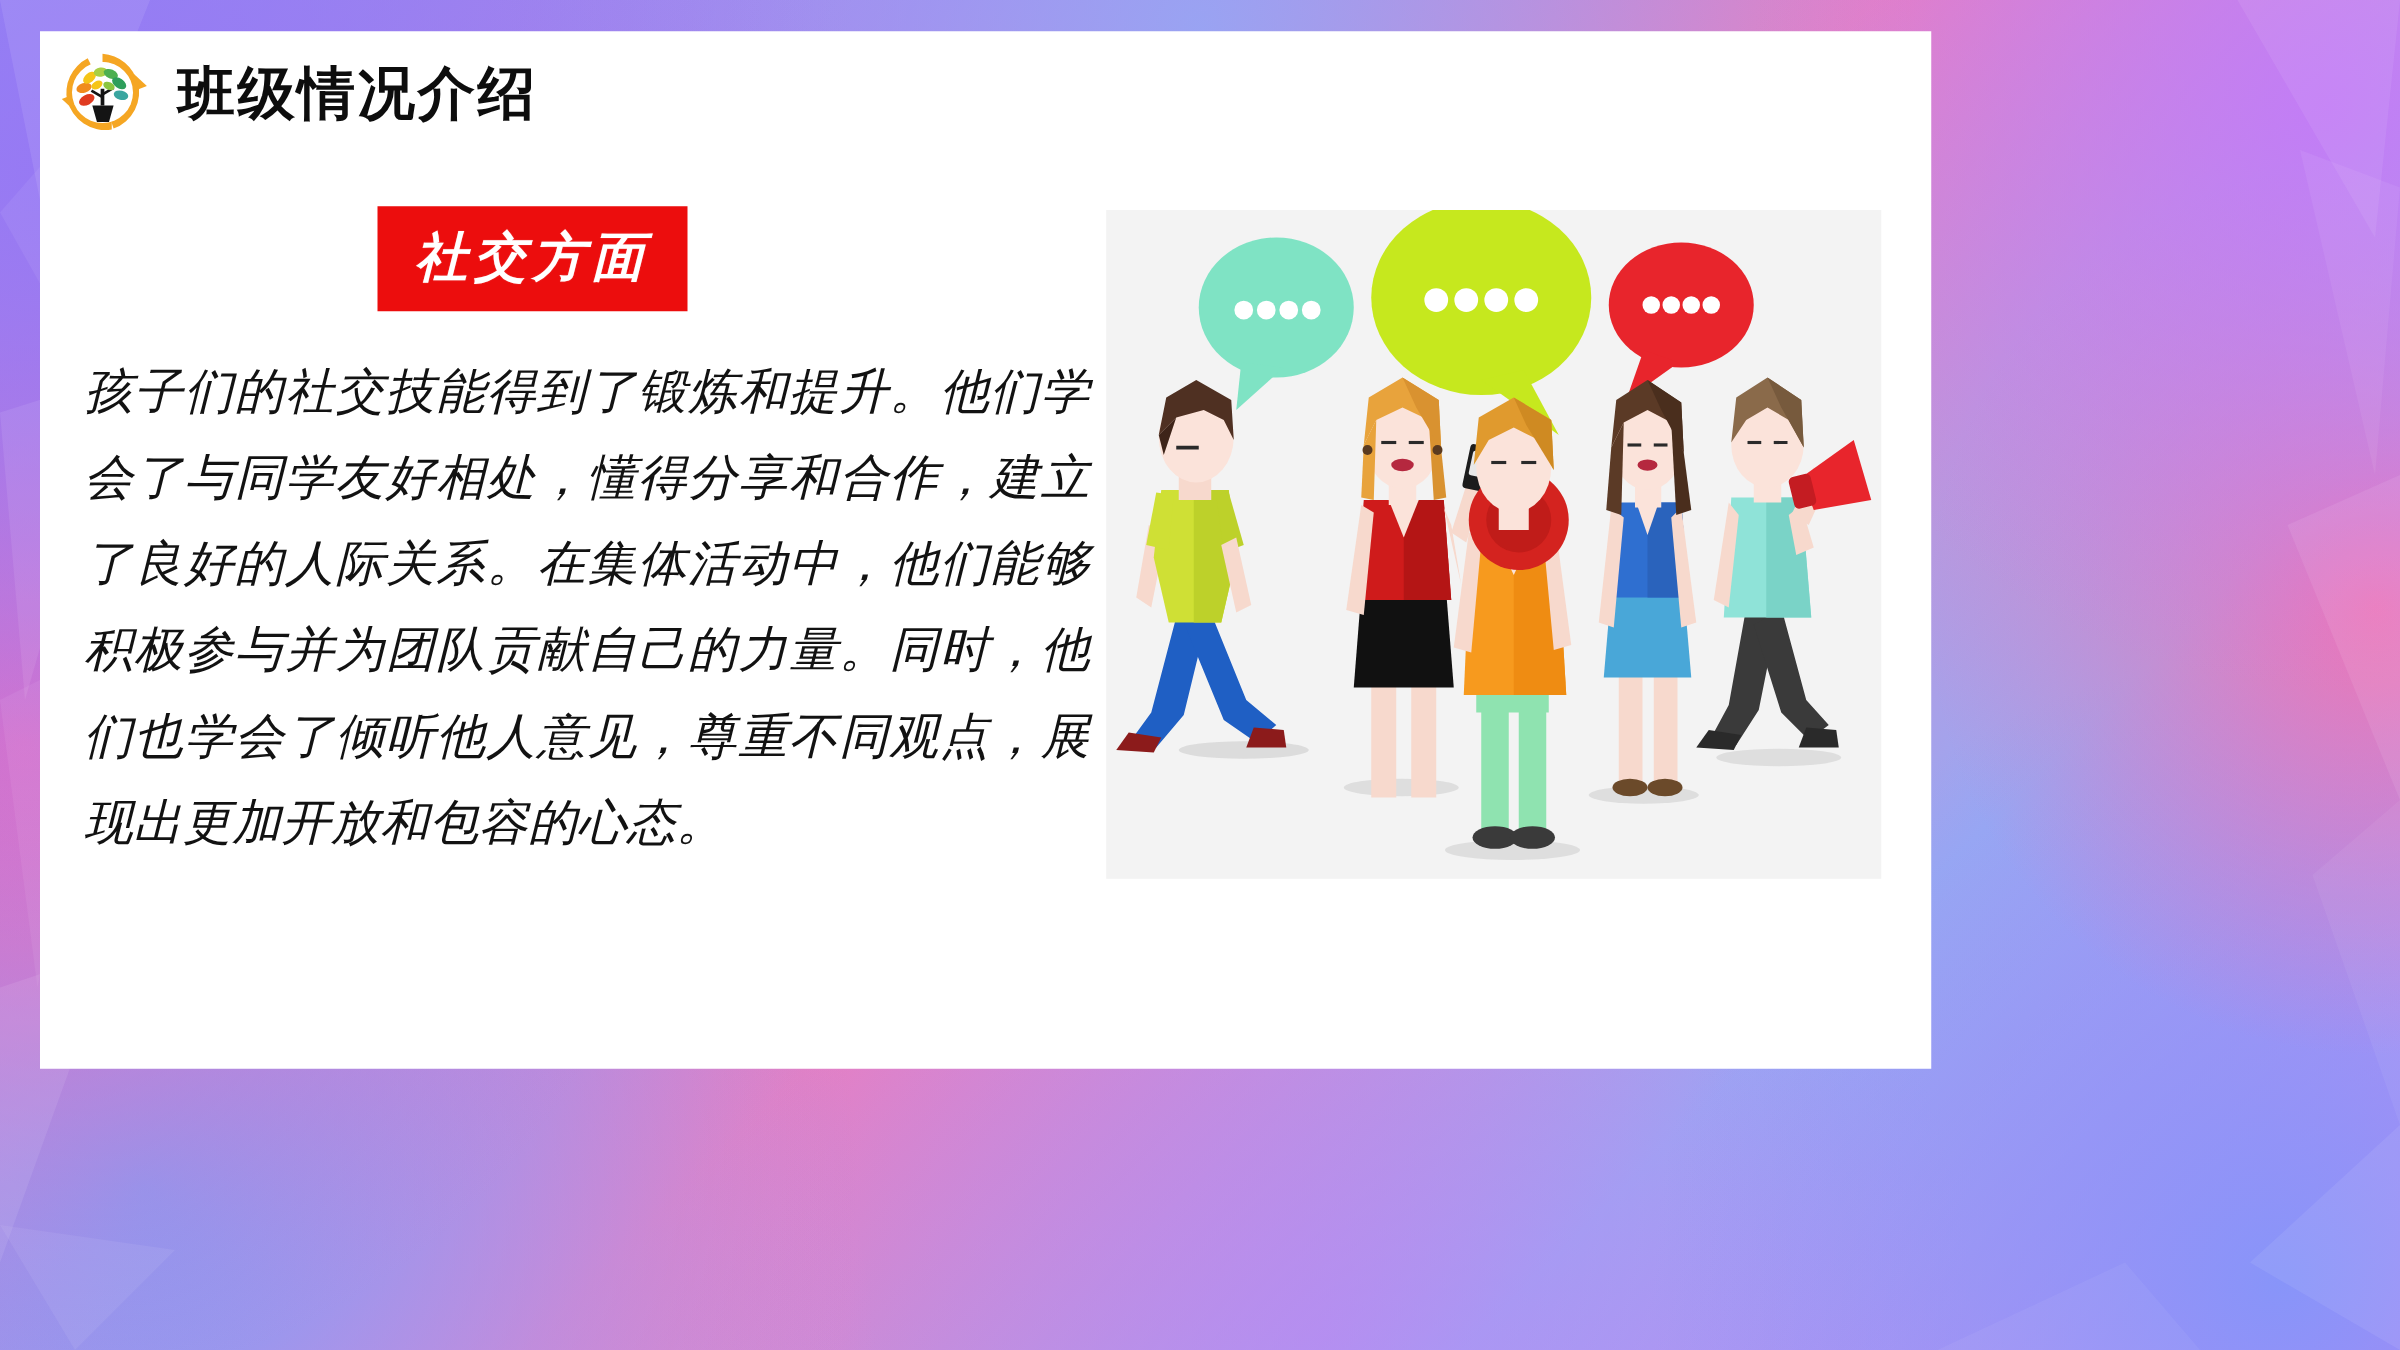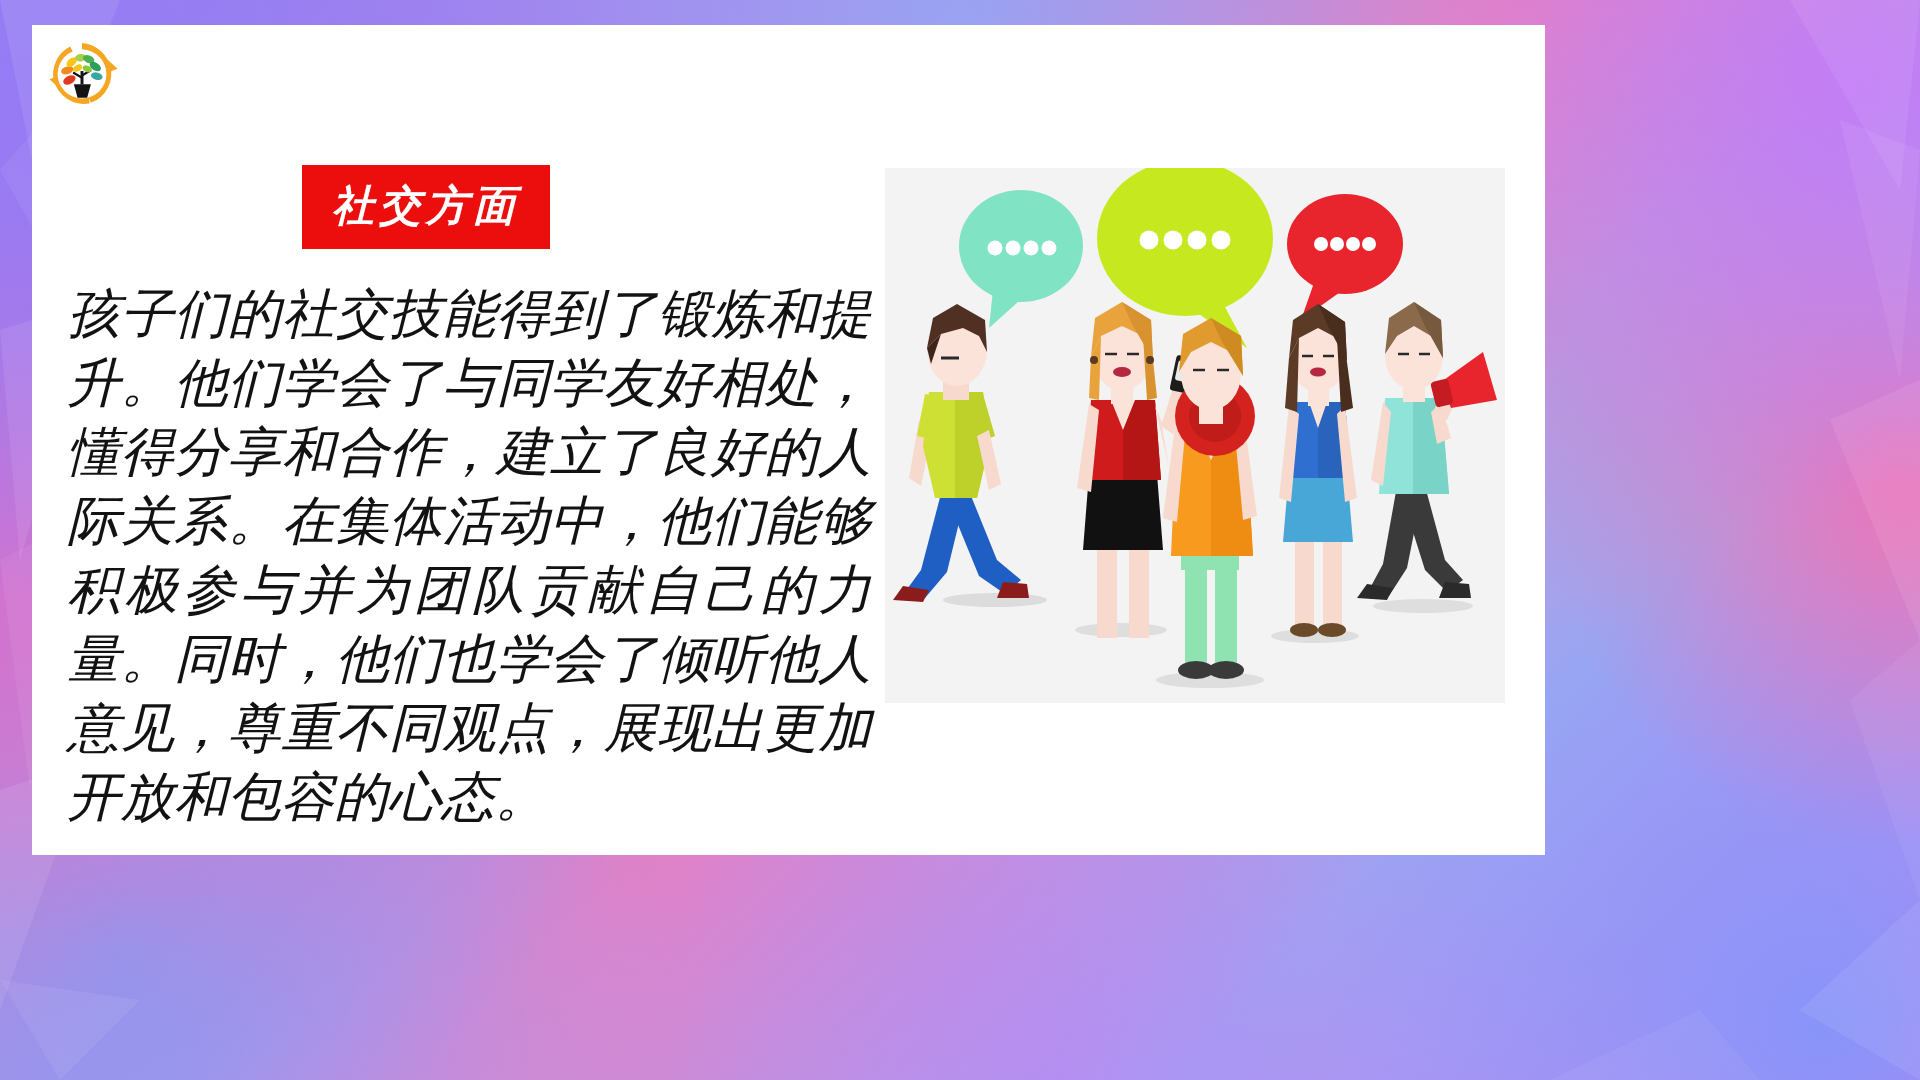--- a/index.html
+++ b/index.html
@@ -52,21 +52,21 @@
     color:#ffffff;
     font-size:42px; font-weight:bold;
     letter-spacing:5px;
     padding:13px 30px 15px 30px;
     margin-left:235px;
     font-family:"DejaVu Sans","Liberation Sans",sans-serif;
     text-shadow:0 0 1px rgba(255,255,255,.4);
   }
   #body-text {
     margin-top:30px;
-    font-size:53px;
+    font-size:39px;
     line-height:69px;
     color:#121212;
     text-align:justify;
     text-justify:inter-ideograph;
     letter-spacing:0.5px;
     font-family:"DejaVu Sans","Liberation Sans",sans-serif;
     width:805px;
   }
 
   
@@ -123,20 +123,21 @@
           <ellipse cx="36" cy="34" rx="8" ry="5" fill="#f5c518" transform="rotate(-40 36 34)"></ellipse>
           <ellipse cx="48" cy="28" rx="7.5" ry="5" fill="#a8cf45" transform="rotate(-8 48 28)"></ellipse>
           <ellipse cx="59" cy="30" rx="8" ry="5" fill="#4caf50" transform="rotate(22 59 30)"></ellipse>
           <ellipse cx="68" cy="40" rx="8.5" ry="5.2" fill="#2e9e5b" transform="rotate(34 68 40)"></ellipse>
           <ellipse cx="70" cy="53" rx="8" ry="5" fill="#3aa6a0" transform="rotate(14 70 53)"></ellipse>
           <ellipse cx="44" cy="42" rx="6.5" ry="4.2" fill="#f5c518" transform="rotate(-30 44 42)"></ellipse>
           <ellipse cx="57" cy="43" rx="6.5" ry="4.2" fill="#8cc63f" transform="rotate(25 57 43)"></ellipse>
         </svg>
       </div>
 
+      <div id="page-title">班级情况介绍</div>
     </div>
 
     <div id="left-col">
       <div id="section-badge">社交方面</div>
       <div id="body-text">孩子们的社交技能得到了锻炼和提升。他们学会了与同学友好相处，懂得分享和合作，建立了良好的人际关系。在集体活动中，他们能够积极参与并为团队贡献自己的力量。同时，他们也学会了倾听他人意见，尊重不同观点，展现出更加开放和包容的心态。</div>
     </div>
 
     <div id="illustration">
       <svg viewBox="0 0 620 535" preserveAspectRatio="xMidYMid slice" aria-hidden="true">
         <rect x="0" y="0" width="620" height="535" fill="#f3f3f3"></rect>

